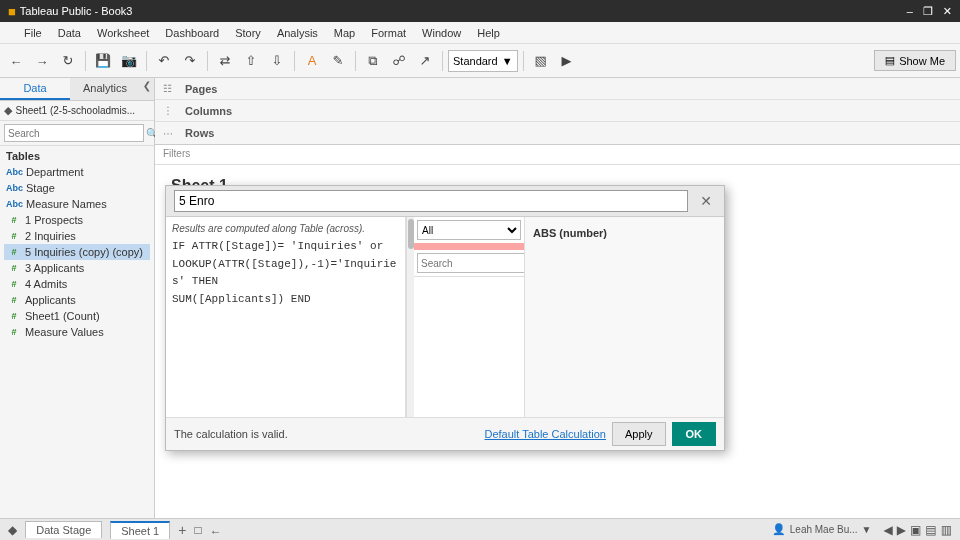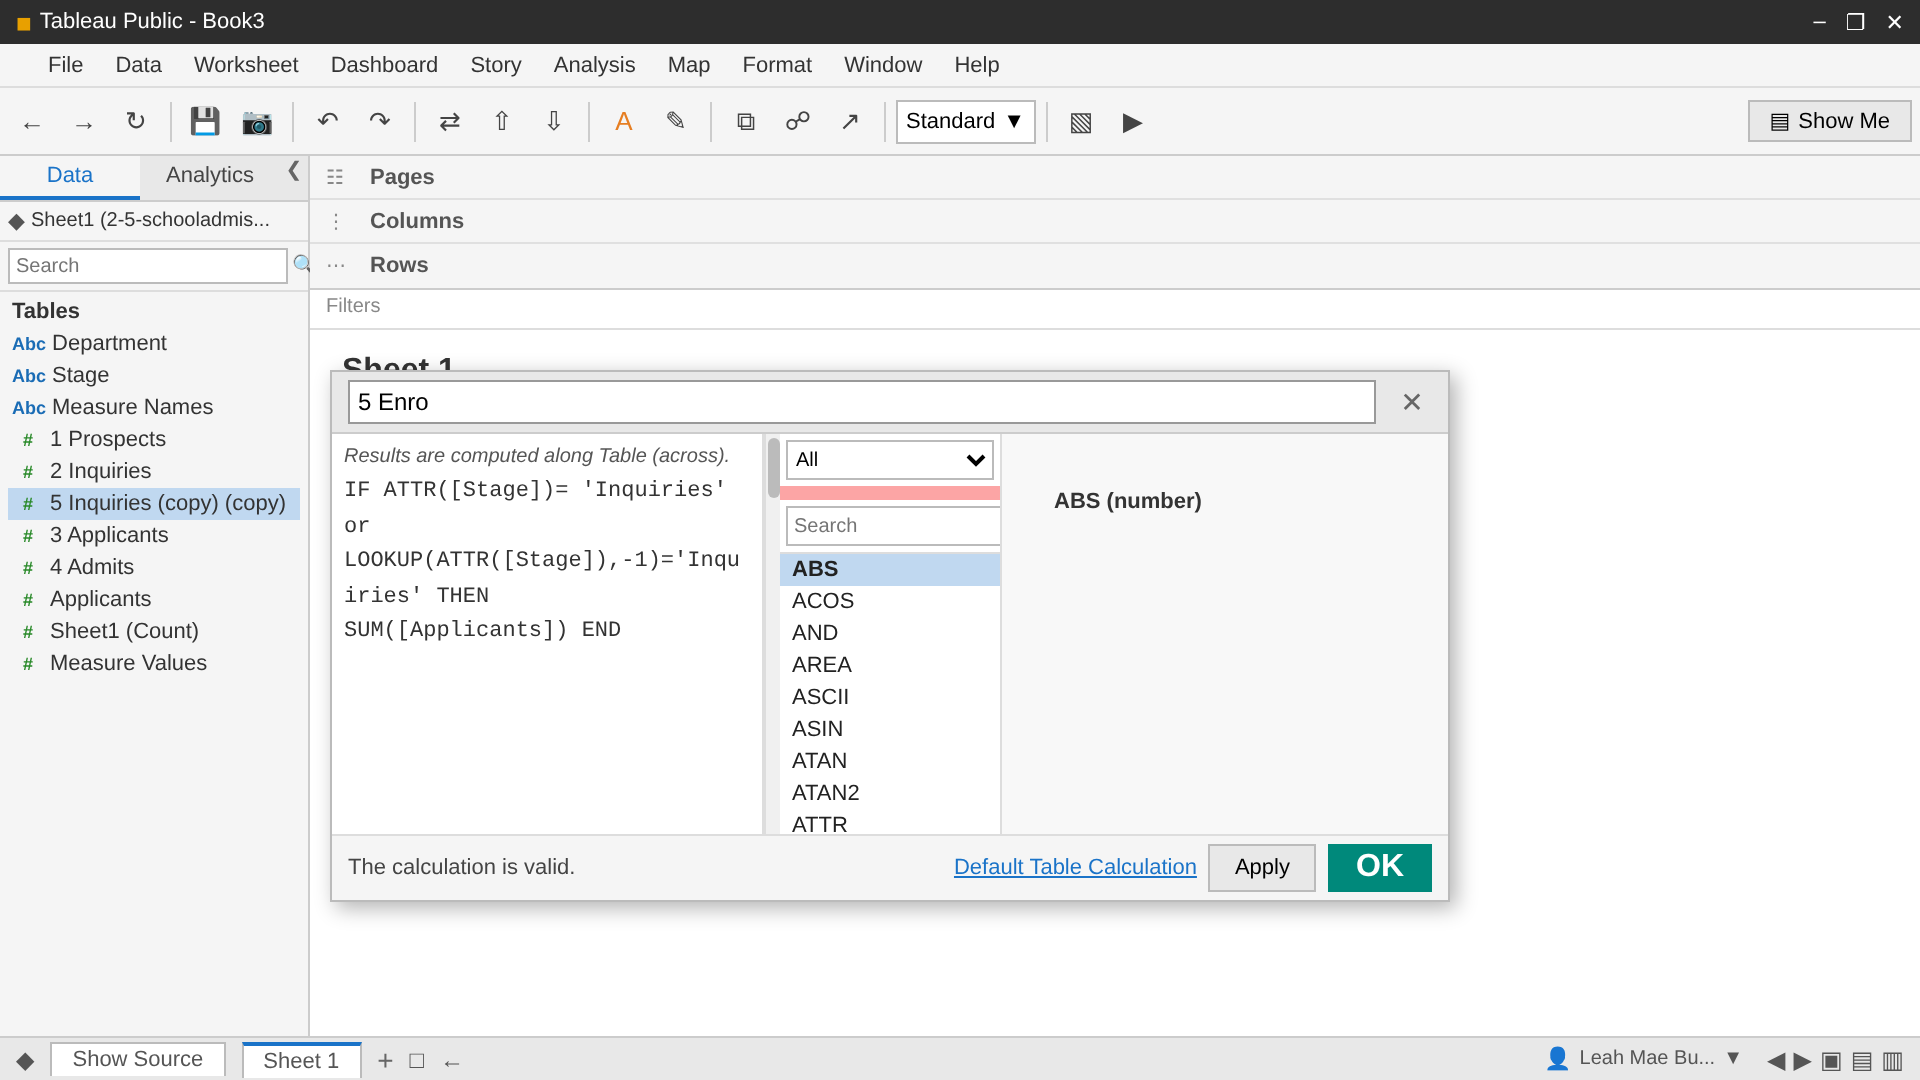--- a/index.html
+++ b/index.html
@@ -318,22 +318,22 @@
       font-size: 11px;
     }
     .func-item {
       padding: 2px 6px;
       cursor: pointer;
       color: #222;
     }
     .func-item.selected { background: #c0d8f0; font-weight: bold; }
 
     .func-desc {
-      width: 224px;
-      padding: 26px;
+      width: 200px;
+      padding: 8px;
       font-size: 11px;
       color: #333;
       background: #f8f8f8;
       border-left: 1px solid #ddd;
       line-height: 1.5;
     }
     .func-desc-title {
       font-weight: bold;
       margin-bottom: 6px;
     }
@@ -370,21 +370,21 @@
       border: 1px solid #bbb;
       font-size: 11px;
       cursor: pointer;
     }
     .btn-ok {
       height: 24px;
       padding: 0 14px;
       background: #00897b;
       color: #fff;
       border: none;
-      font-size: 16px;
+      font-size: 11px;
       cursor: pointer;
       font-weight: bold;
     }
 
     
     .status-bar {
       height: 22px;
       background: #e8e8e8;
       border-top: 1px solid #ccc;
       display: flex;
@@ -590,33 +590,20 @@
 
             <div class="func-panel">
               <div class="func-filter-row">
                 <select class="func-filter-select">
                   <option>All</option>
                 </select>
               </div>
               <div style="padding:3px; border-bottom:1px solid #ddd;">
                 <input class="func-search-input" type="text" placeholder="Search" style="">
               </div>
-              <div class="func-list">
-                <div class="func-item selected">ABS</div>
-                <div class="func-item">ACOS</div>
-                <div class="func-item">AND</div>
-                <div class="func-item">AREA</div>
-                <div class="func-item">ASCII</div>
-                <div class="func-item">ASIN</div>
-                <div class="func-item">ATAN</div>
-                <div class="func-item">ATAN2</div>
-                <div class="func-item">ATTR</div>
-                <div class="func-item">AVG</div>
-
-              </div>
             </div>
 
             <div class="func-desc">
               <div class="func-desc-title">ABS (number)</div>
             </div>
           </div>
 
           <div class="dialog-footer">
             <span class="calc-valid-msg">The calculation is valid.</span>
             <div class="dialog-footer-right">
@@ -627,21 +614,21 @@
           </div>
         </div>
       </div>
     </div>
   </div>
 </div>
 
 <div class="status-bar">
   <div class="status-left">
     <span style="font-size:12px;">◆</span>
-    <span class="sheet-tab">Show Source</span>
+    <span class="sheet-tab">Data Stage</span>
     <span class="sheet-tab active">Sheet 1</span>
     <span style="cursor:pointer; font-size:14px; color:#666;">+</span>
     <span class="status-icon">□</span>
     <span class="status-icon">←</span>
   </div>
   <div class="status-right">
     <span style="font-size:11px;">👤</span>
     <span>Leah Mae Bu...</span>
     <span style="font-size:10px;">▼</span>
     <span style="display:flex; gap:4px; font-size:12px; margin-left:8px;">

